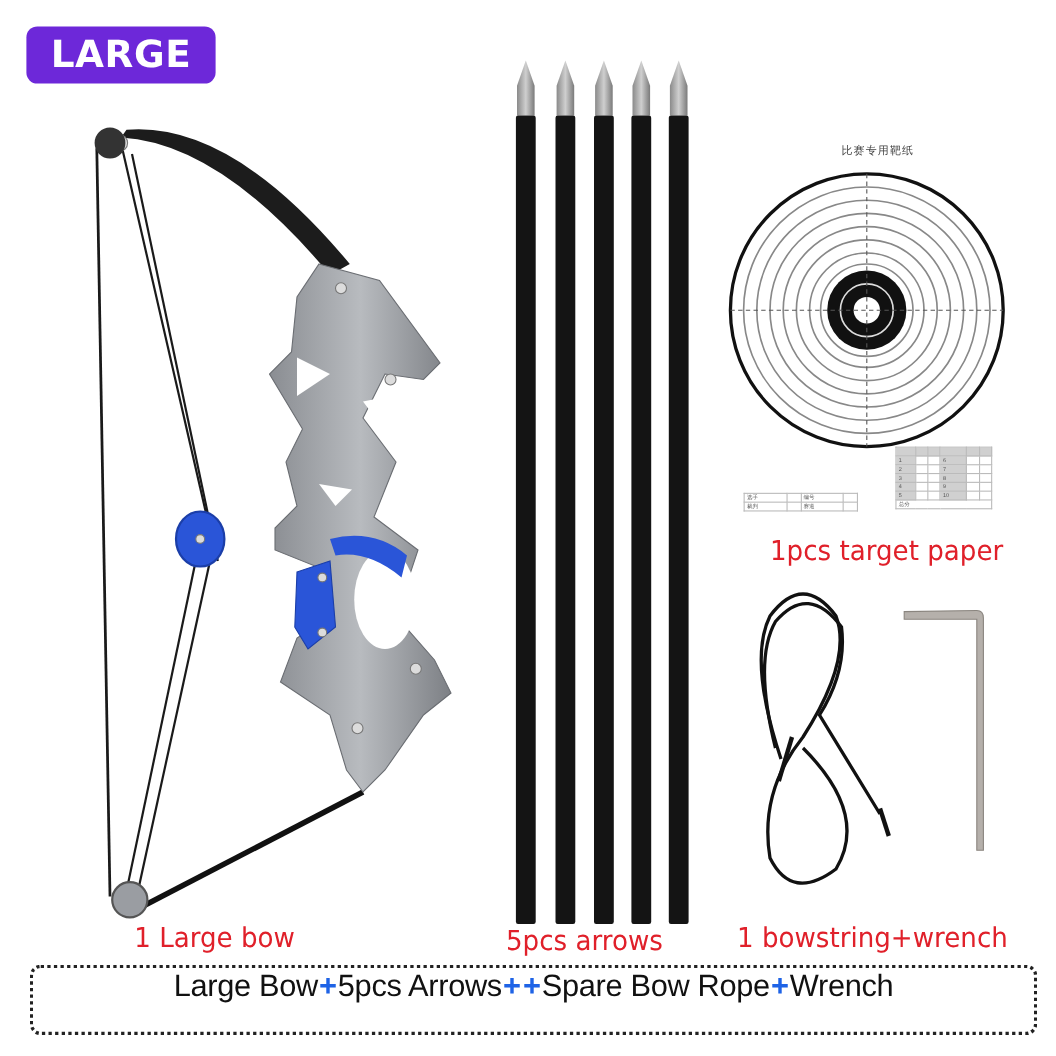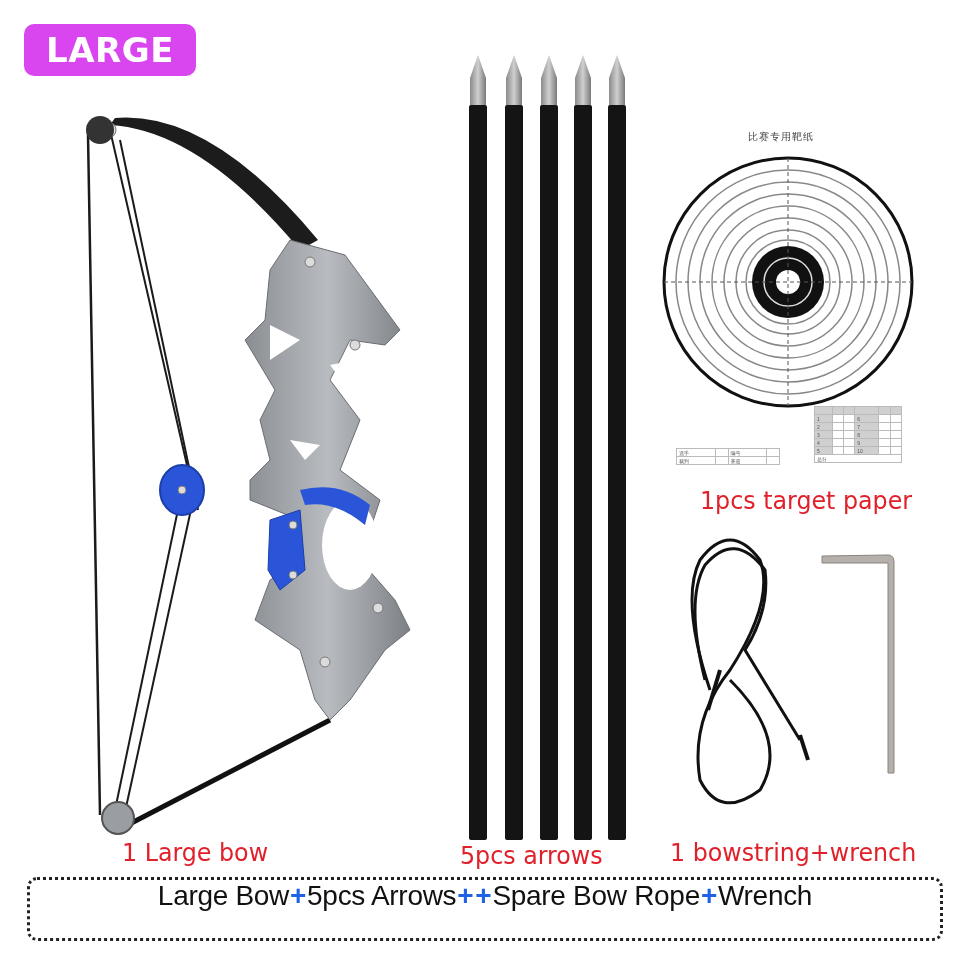--- a/index.html
+++ b/index.html
@@ -1,39 +1,39 @@
 <!DOCTYPE html>
 <html><head>
 <meta charset="utf-8">
 <style>
   * { box-sizing: border-box; margin: 0; padding: 0; }
   html, body { width: 960px; height: 960px; background: #ffffff; overflow: hidden; }
   body { position: relative; font-family: "Liberation Sans", sans-serif; }
 
   .badge {
     position: absolute; left: 24px; top: 24px; width: 172px; height: 52px;
-    background: #d946ef; border-radius: 10px; color: #fff;
+    background: #6d28d9; border-radius: 10px; color: #fff;
     font-family: "DejaVu Sans", sans-serif; font-weight: bold; font-size: 34px;
     display: flex; align-items: center; justify-content: center; letter-spacing: 0.5px;
   }
 
   .art { position: absolute; left: 0; top: 0; }
 
   .label {
     position: absolute; color: #e0202a;
     font-family: "DejaVu Sans", sans-serif; font-size: 25px; white-space: nowrap;
     transform: scaleX(0.95); transform-origin: left center;
   }
   .lbl-bow { left: 122px; top: 838px; }
   .lbl-arrows { left: 460px; top: 841px; }
   .lbl-string { left: 670px; top: 838px; }
   .lbl-target { left: 700px; top: 486px; }
 
   .target-title {
-    position: absolute; left: 748px; top: 130px; width: 100px; text-align: left;
+    position: absolute; left: 748px; top: 130px; width: 100px; text-align: center;
     font-family: "DejaVu Serif", serif; font-size: 10px; color: #444; letter-spacing: 1px;
   }
 
   .summary {
     position: absolute; left: 27px; top: 877px; width: 916px; height: 64px;
     border: 3px dotted #222; border-radius: 10px;
     display: flex; align-items: flex-start; justify-content: center;
     font-family: "Liberation Sans", sans-serif; font-size: 28px; color: #111;
     white-space: nowrap; letter-spacing: -0.3px;
   }

